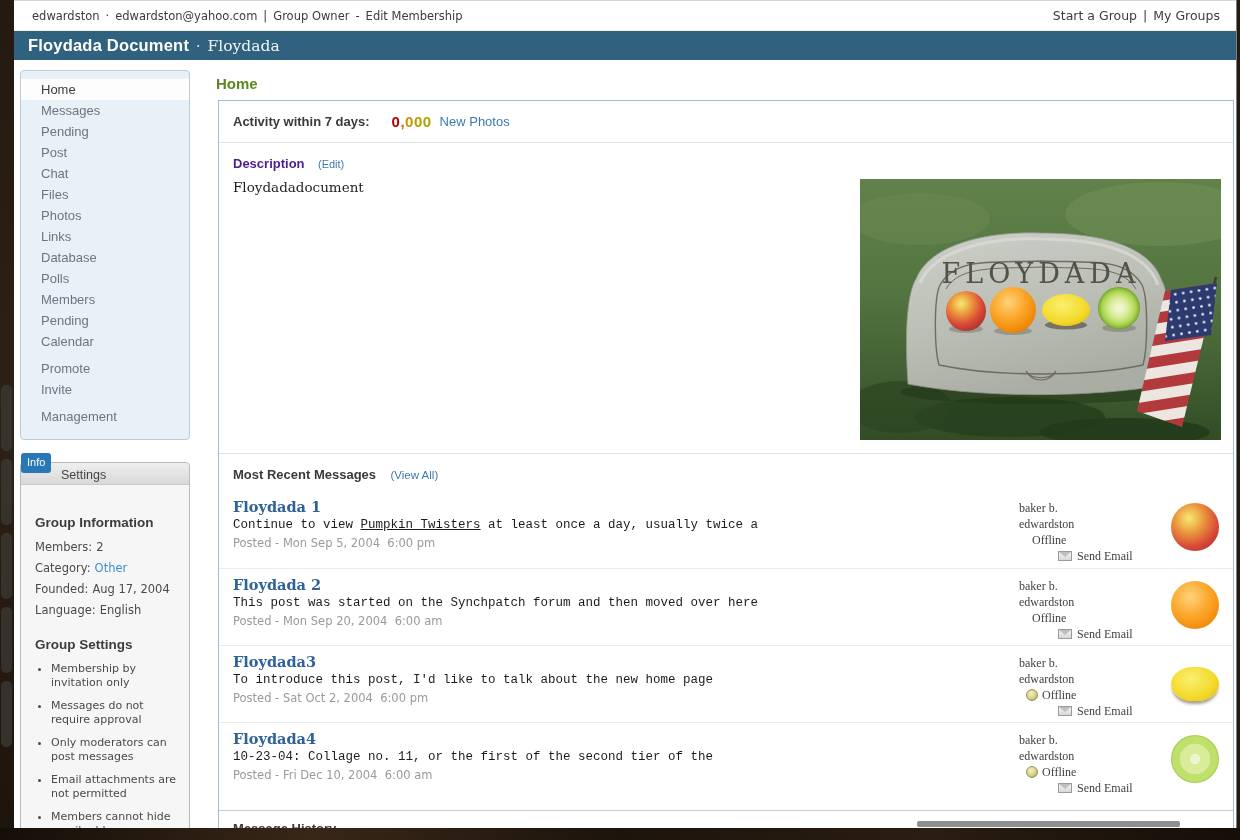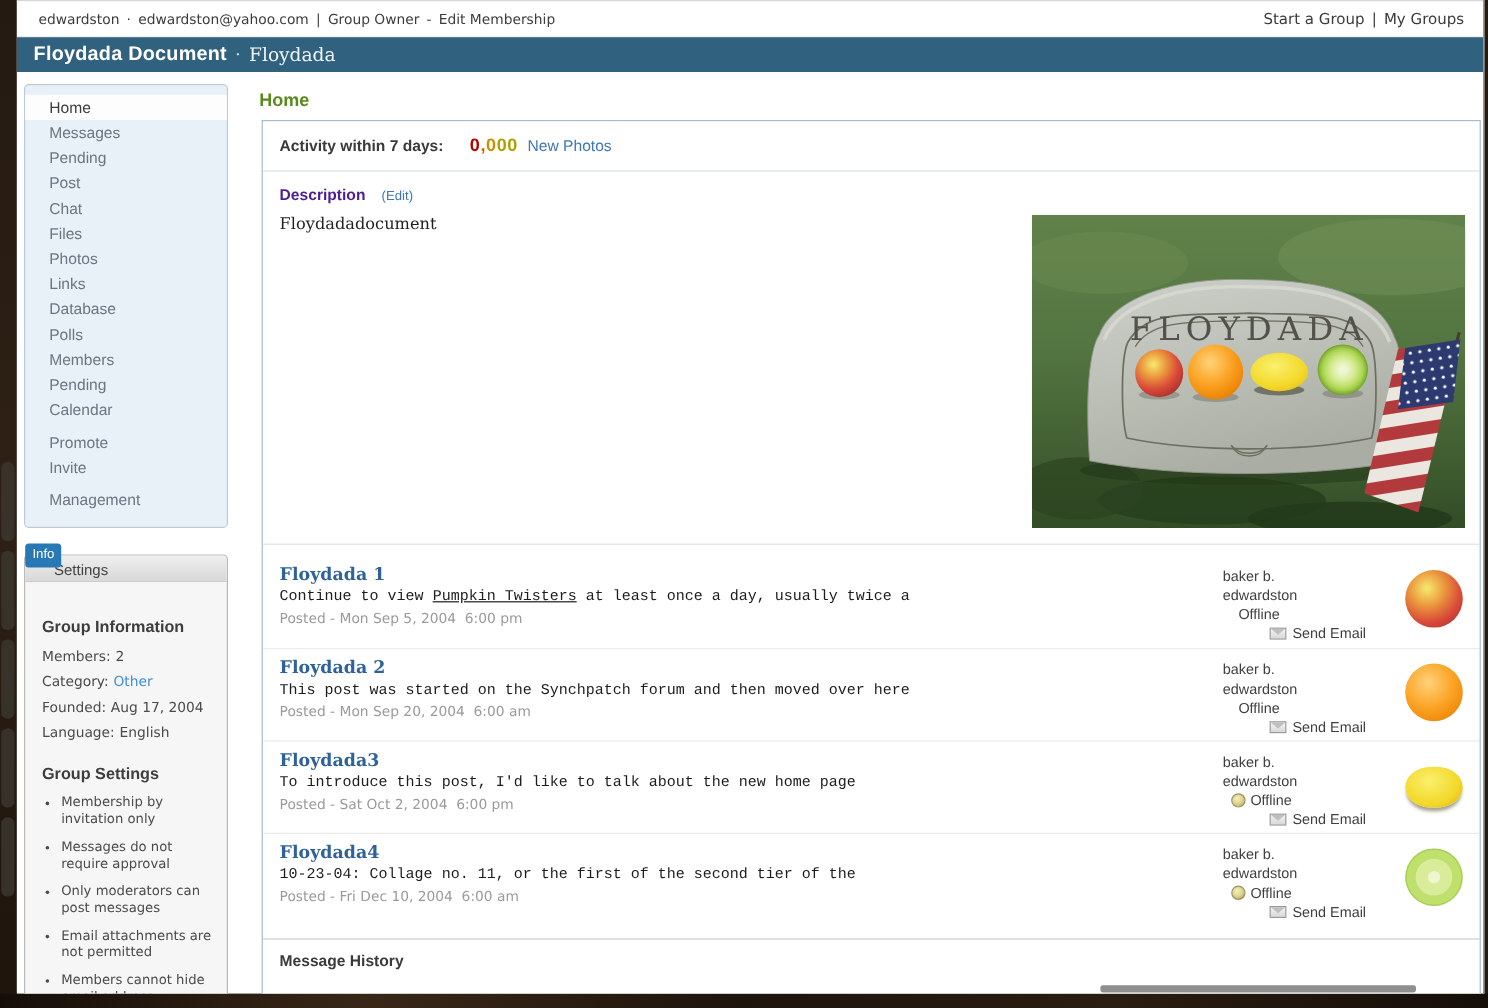--- a/index.html
+++ b/index.html
@@ -42,21 +42,21 @@
     padding:8px 0 12px; }
   .nav-item { height:21px; line-height:21px; padding-left:20px; font-size:13px;
     color:#6b7683; cursor:pointer; }
   .nav-item.active { background:#fdfdfd; color:#3d3d3d; }
   .nav-item.gap { margin-top:6px; }
 
   .settingsbox { margin-top:22px; position:relative; background:#f6f6f6;
     border:1px solid #b9b9b9; border-radius:4px; }
   .settings-header { height:22px; background:linear-gradient(#efefef,#d8d8d8);
     border-bottom:1px solid #cacaca; border-radius:4px 4px 0 0;
-    font-size:12.5px; color:#444; line-height:24px; padding-left:24px; }
+    font-size:12.5px; color:#444; line-height:24px; padding-left:40px; }
   .info-tab { position:absolute; left:0; top:-10px; background:#2878b5; color:#fff;
     font-size:11px; line-height:13px; padding:3px 6px 4px; border-radius:3px; cursor:pointer; }
   .settings-body { padding:10px 12px 16px 14px; font-family:"DejaVu Sans", sans-serif; }
   .group-heading { font-size:13.5px; font-weight:bold; color:#3d3d3d;
     font-family:"Liberation Sans", sans-serif; margin:20px 0 10px; }
   .field { font-size:11.5px; color:#4a4a4a; margin:7px 0; }
   .field .lab { margin-right:4px; }
   .field .val-link { color:#3d8fd4; cursor:pointer; }
   .bullets { margin:6px 0 0 4px; padding-left:12px; list-style:disc; }
   .bullets li { font-size:11px; color:#4a4a4a; line-height:14px; margin-bottom:9px; }
@@ -92,21 +92,21 @@
   .msg-row { display:flex; height:77px; padding:7px 0 0 14px; }
   .msg-row + .msg-row { border-top:1px solid #ececec; }
   .msg-left { flex:1; padding-right:8px; overflow:hidden; }
   .msg-title { font-family:"DejaVu Serif", serif; font-weight:bold; color:#2f6299;
     font-size:14.5px; cursor:pointer; display:inline-block; }
   .msg-body { font-family:"Liberation Mono", monospace; font-size:12.5px; color:#1c1c1c;
     margin-top:2px; white-space:pre; }
   .msg-body .body-link { text-decoration:underline; cursor:pointer; }
   .msg-posted { font-family:"DejaVu Sans", sans-serif; color:#9a9a9a; font-size:11.5px;
     margin-top:4px; white-space:pre; }
-  .msg-author { width:152px; font-family:Liberation Sans, sans-serif; font-size:12px;
+  .msg-author { width:152px; font-family:Liberation Serif, serif; font-size:12px;
     color:#3f3f3f; line-height:16px; padding-top:2px; }
   .author-status { display:flex; align-items:center; padding-left:7px; }
   .author-status.no-icon { padding-left:13px; }
   .status-icon { width:12px; height:12px; border-radius:50%; margin-right:4px;
     background:radial-gradient(circle at 40% 35%, #f4f0c0, #d8d18a 55%, #a9a25e 85%, #8c864e);
     border:1px solid #99935d; }
   .author-send { display:flex; align-items:center; cursor:pointer;margin-left:39px; }
   .envelope-icon { width:14px; height:10px; border:1px solid #9a9a9a;
     background:linear-gradient(#f5f5f5,#d8d8d8); position:relative; margin-right:5px; flex:none; }
   .envelope-icon::before { content:""; position:absolute; left:0; top:0;
@@ -317,20 +317,24 @@
             <line x1="356" y1="98" x2="318" y2="246" stroke="#4a3a28" stroke-width="2.5"></line>
             <g clip-path="url(#flagClip)">
               <rect x="255" y="85" width="130" height="180" fill="url(#stripesP)"></rect>
             </g>
             <polygon points="311,111 357,104 351,156 305,162" fill="url(#starsP)"></polygon>
           </g>
         </svg>
       </div>
 
       <div class="sec-messages">
+        <div class="msg-heading-row">
+          <span class="msg-heading">Most Recent Messages</span>
+          <span class="viewall-link">(View All)</span>
+        </div>
 
         <div class="msg-row">
           <div class="msg-left">
             <span class="msg-title">Floydada 1</span>
             <div class="msg-body"><span>Continue to view </span><span class="body-link">Pumpkin Twisters</span><span> at least once a day, usually twice a</span></div>
             <div class="msg-posted">Posted - Mon Sep 5, 2004  6:00 pm</div>
           </div>
           <div class="msg-author">
             <div>baker b.</div>
             <div>edwardston</div>

